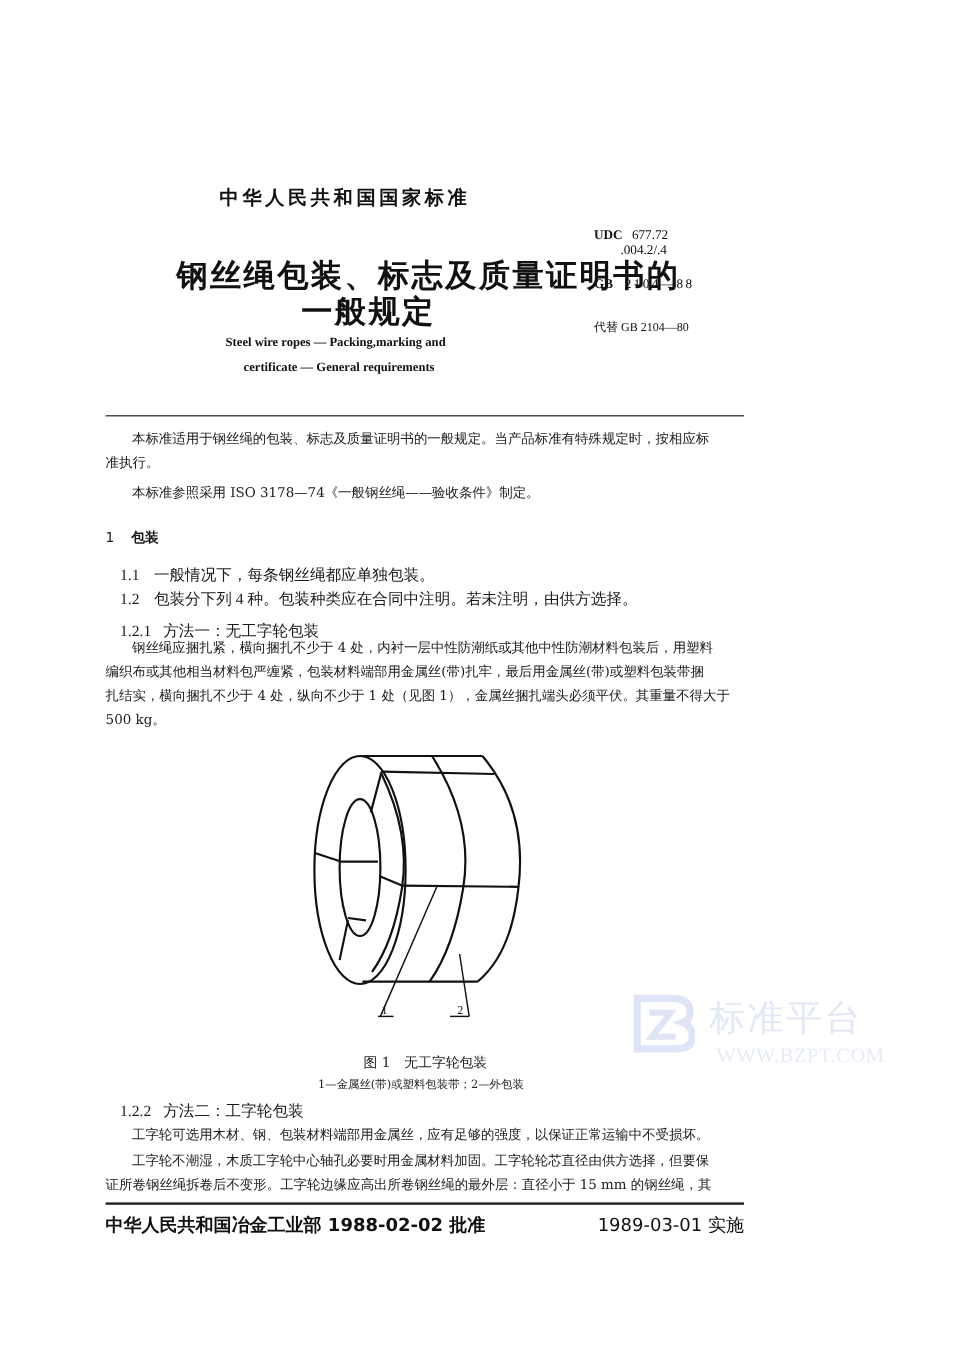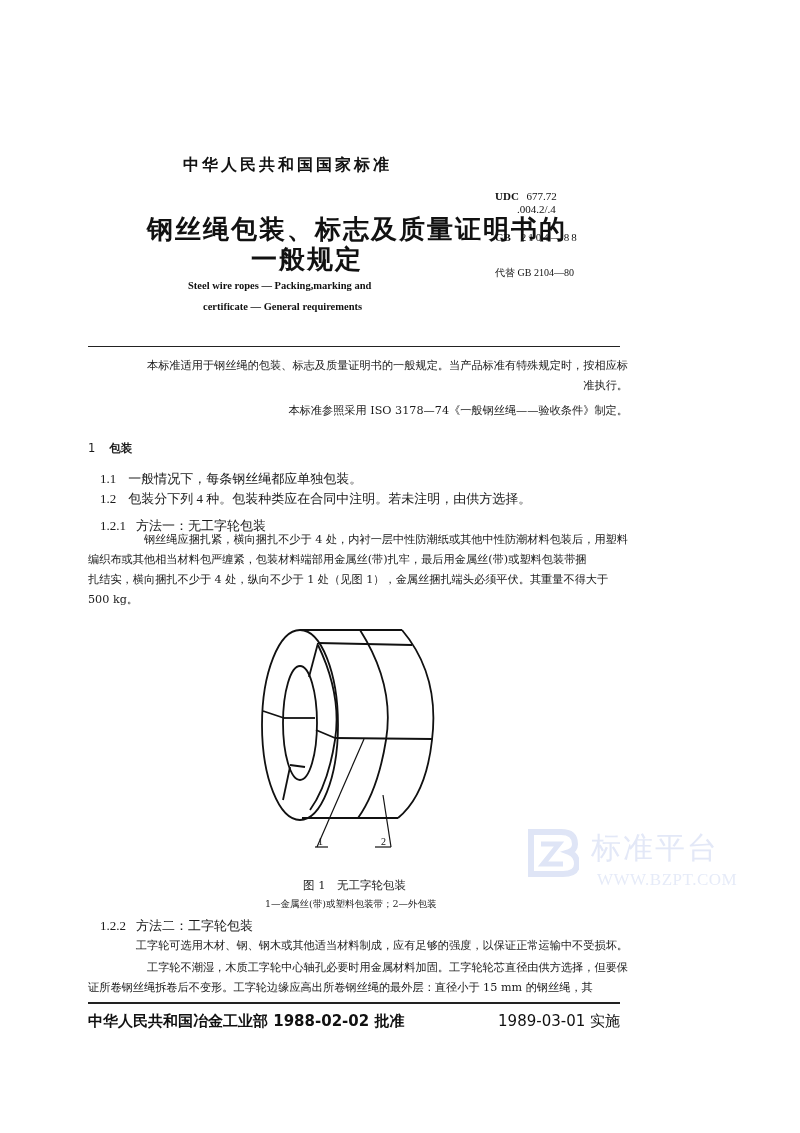--- a/index.html
+++ b/index.html
@@ -8,21 +8,21 @@
     .abs { position:absolute; }
     .std-title { left:183px; top:155px; font-family:"DejaVu Sans","Liberation Sans",sans-serif;
                  font-weight:bold; font-size:16px; letter-spacing:3px; color:#111; }
     .doc-title { font-family:"DejaVu Sans","Liberation Sans",sans-serif; font-weight:bold;
                  font-size:26px; letter-spacing:2px; color:#111; }
     .en-title { font-family:"Liberation Serif",serif; font-weight:bold; font-size:10.5px; color:#111; }
     .meta { font-family:"Liberation Serif",serif; font-size:11px; color:#111; }
     .meta b { font-weight:bold; }
     .rule { left:88px; width:452px; height:1px; background:#222; }
     .para { left:88px; width:452px; font-size:11.2px; line-height:20px; color:#1a1a1a; }
-    .indent { text-indent:22px;text-align:right; }
+    .indent { text-indent:22px; }
     .sub { left:100px; font-size:13px; line-height:18px;font-family:Liberation Serif, serif; }
     .sec { left:88px; font-size:11.5px; font-weight:bold; font-family:"DejaVu Sans","Liberation Sans",sans-serif; }
     .sec .num { font-weight:normal; margin-right:14px; }
     .fig-cap { font-size:11.5px; color:#222; }
     .fig-legend { font-size:9.5px; color:#222; }
     .footer { font-family:"DejaVu Sans","Liberation Sans",sans-serif; font-weight:bold; font-size:15px; color:#111; }
     .wm { left:527px; top:826px; }
     .wm-text { font-family:"DejaVu Serif",serif; font-size:30px; color:#e3e8f7; letter-spacing:2px; }
     .wm-url { font-family:"Liberation Serif",serif; font-size:17px; color:#e6ebf8; letter-spacing:0.5px; }
   </style>
@@ -122,21 +122,21 @@
     <path d="M4 6 H34 Q48 6 48 18 Q48 24 42 26 Q50 29 50 38 Q50 48 36 48 H4 Z" fill="none" stroke="#dfe5f6" stroke-width="6"></path>
     <path d="M14 18 H32 L16 38 H36" fill="none" stroke="#dfe5f6" stroke-width="5"></path>
   </svg>
   <div class="wm-text" style="position:absolute; left:64px; top:2px; white-space:nowrap;">标准平台</div>
   <div class="wm-url" style="position:absolute; left:70px; top:44px; white-space:nowrap;">WWW.BZPT.COM</div>
 </div>
 
 <div class="abs sub" style="top:917px;">
   <span style="margin-right:10px;">1.2.2</span><span>方法二：工字轮包装</span>
 </div>
-<div class="abs para indent" style="top:936px; width:540px;">工字轮可选用木材、钢、钢木或其他适当材料制成，应有足够的强度，以保证正常运输中不受损坏。</div>
+<div class="abs para indent" style="top:936px; width:540px;">工字轮可选用木材、钢、包装材料端部用金属丝，应有足够的强度，以保证正常运输中不受损坏。</div>
 <div class="abs para" style="top:958px; width:540px;">
   <div class="indent">工字轮不潮湿，木质工字轮中心轴孔必要时用金属材料加固。工字轮轮芯直径由供方选择，但要保</div>
   <div>证所卷钢丝绳拆卷后不变形。工字轮边缘应高出所卷钢丝绳的最外层：直径小于 15 mm 的钢丝绳，其</div>
 </div>
 
 <div class="abs rule" style="top:1002px; width:532px; left:88px; height:1.5px;"></div>
 
 <div class="abs footer" style="left:88px; top:1012px;">中华人民共和国冶金工业部 1988-02-02 批准</div>
 <div class="abs footer" style="right:180px; top:1012px; font-weight:normal;"><span>1989-03-01 实施</span></div>
 

